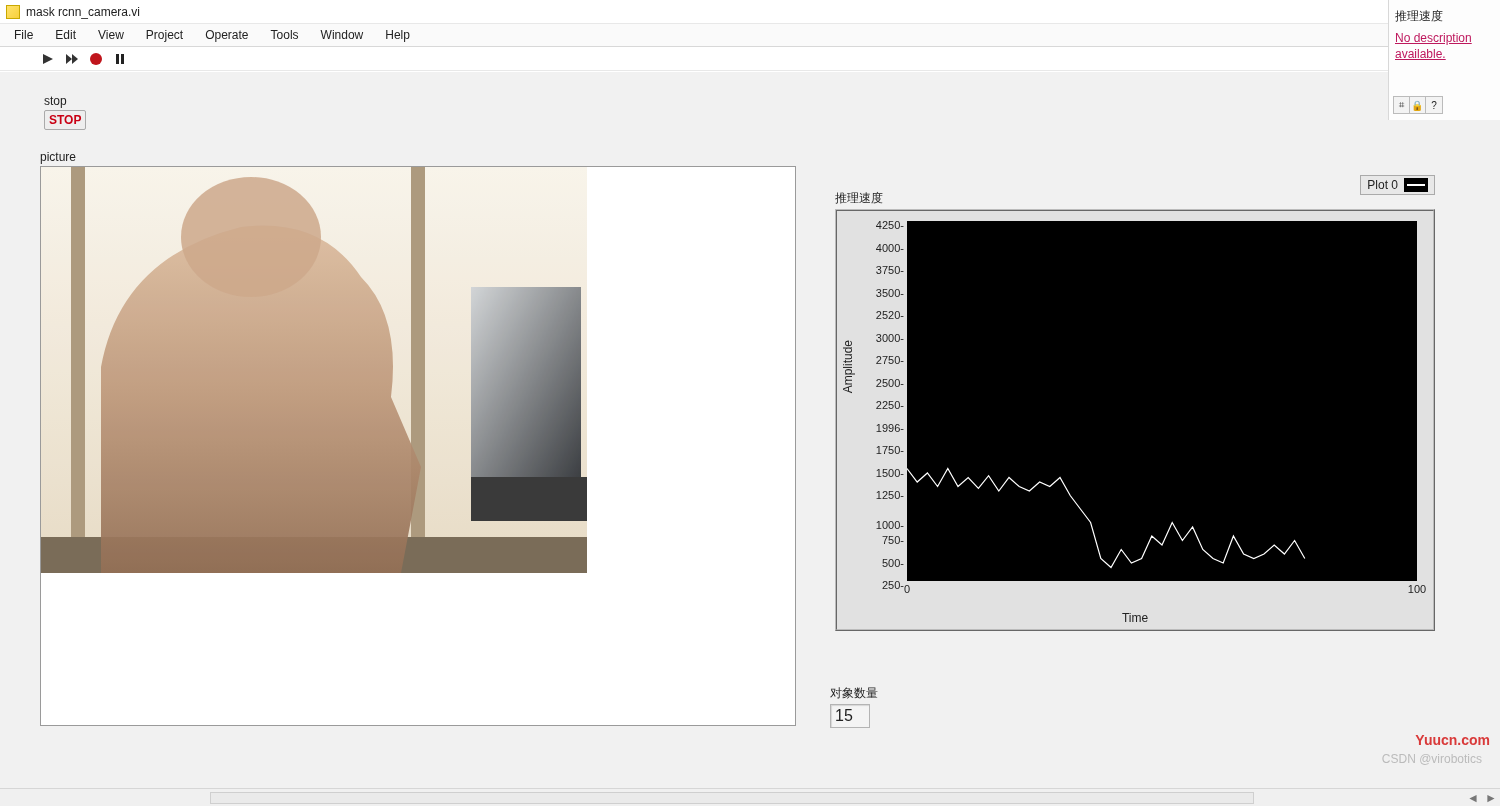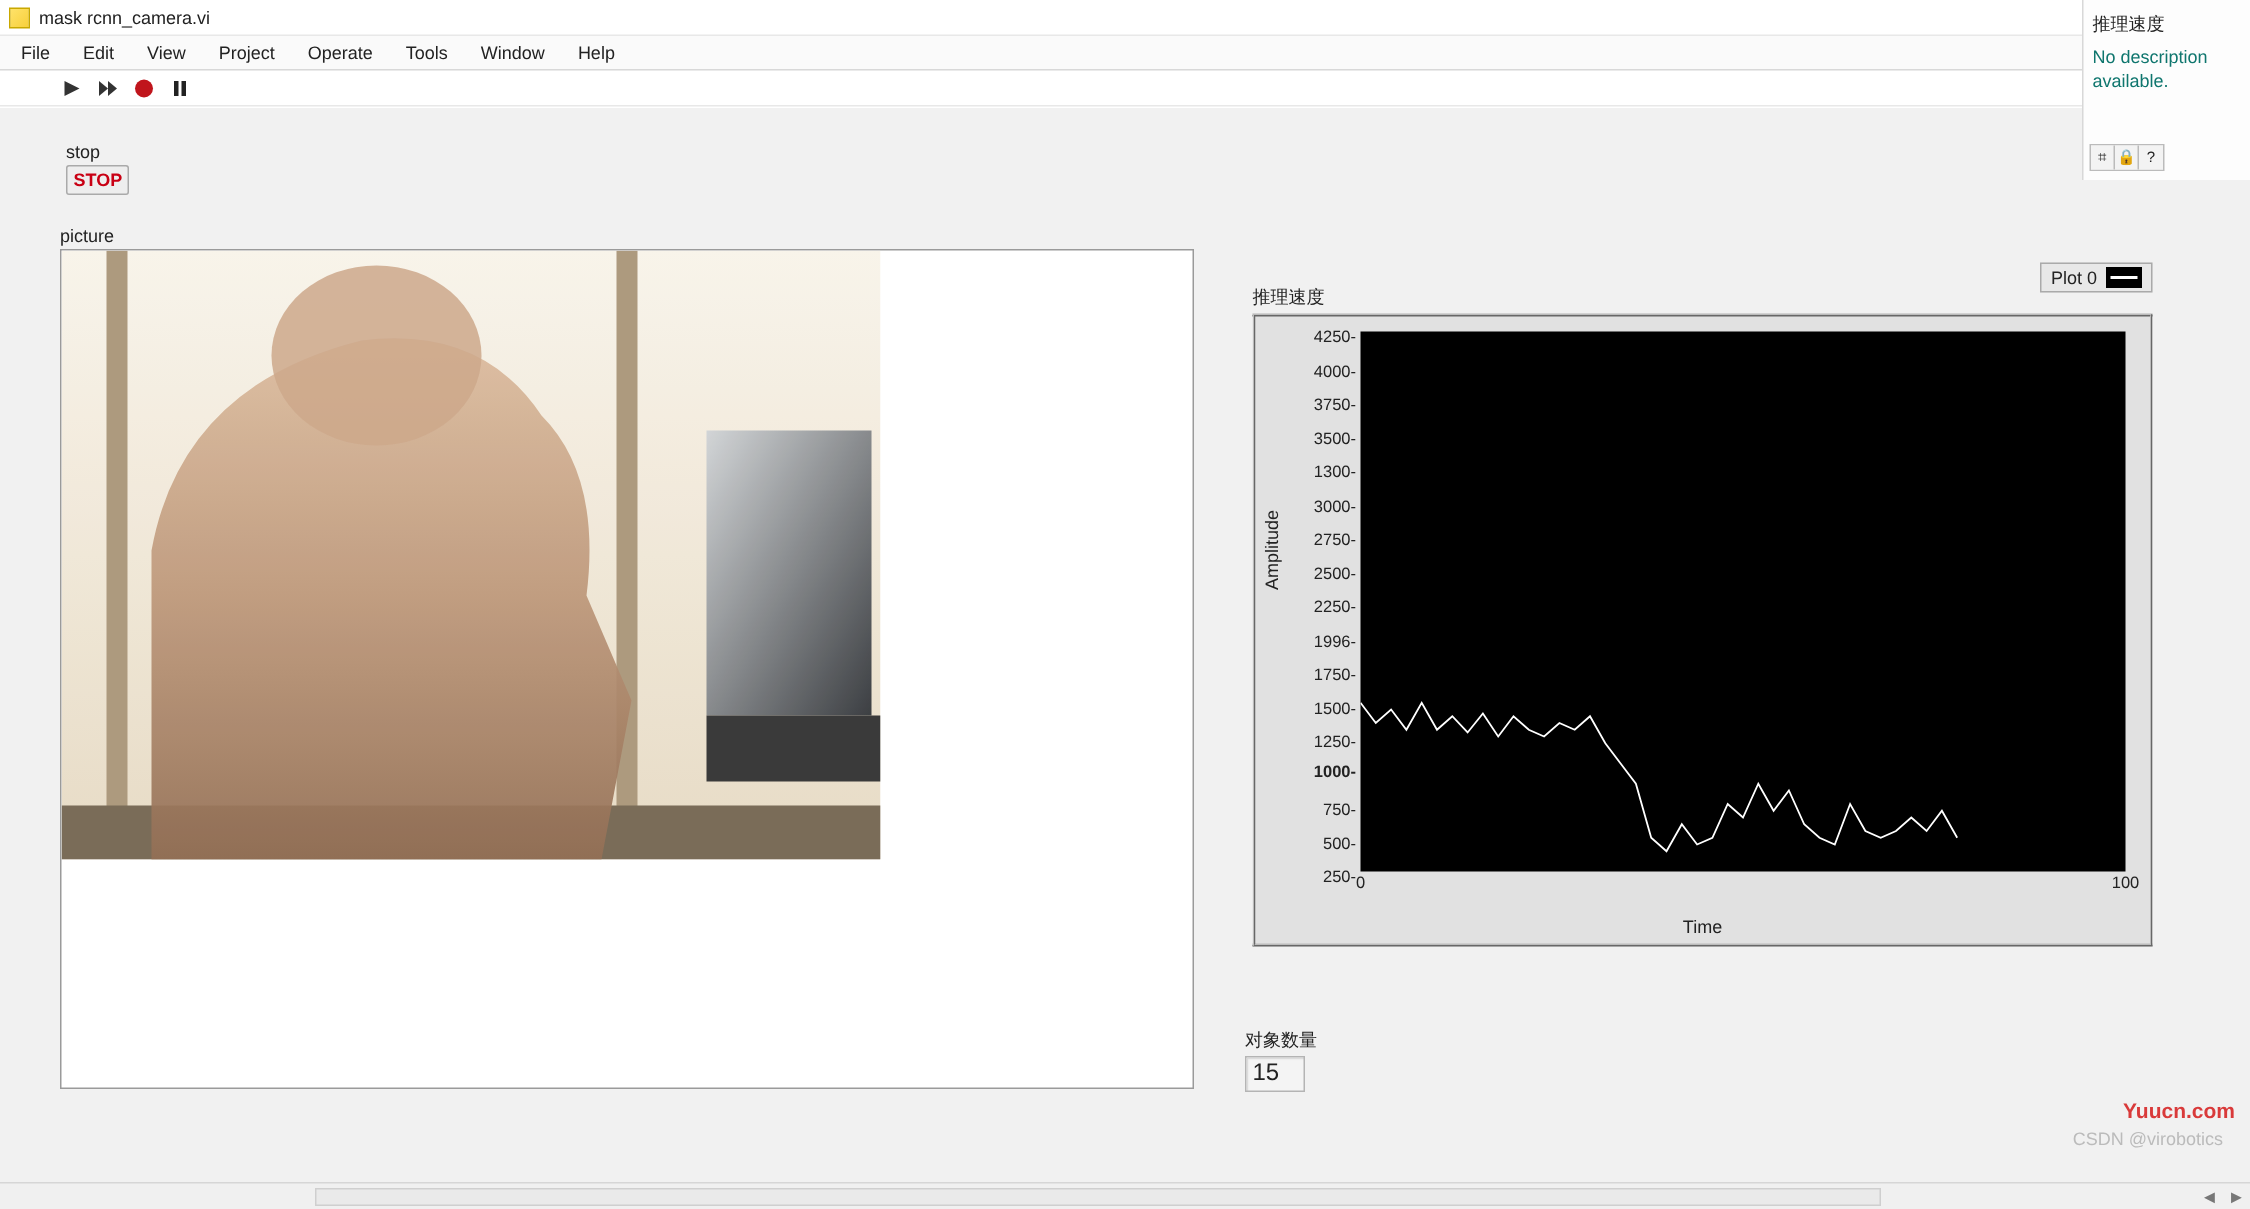--- a/index.html
+++ b/index.html
@@ -134,21 +134,21 @@
   .info-pane {
     position:absolute; right:0; top:0;
     width:112px;
     border-left:1px solid #d8d8d8;
     padding:8px 6px;
     background:#fdfdfd;
     height:120px;
     z-index:5;
   }
   .info-title { font-size:12px; margin-bottom:6px; }
-  .info-desc { font-size:12px; color:#0f766e; line-height:1.3; }
+  .info-desc { font-size:12px; color:#be185d; line-height:1.3;text-decoration:underline; }
   .info-tools { position:absolute; bottom:6px; left:4px; display:flex; gap:0; border:1px solid #bbb;}
   .info-tools .ibtn { width:16px;height:16px; border-right:1px solid #bbb; font-size:10px; display:flex;align-items:center;justify-content:center; background:#f3f3f3;}
   .info-tools .ibtn:last-child{border-right:none;}
   .collapse-tab { position:absolute; right:112px; top:104px; width:10px; height:14px; display:flex; align-items:center; justify-content:center; font-size:10px; color:#666; border:1px solid #ccc; background:#f2f2f2; }
 
   
   .hscroll {
     position:absolute; left:0; right:0; bottom:0; height:18px;
     background:#f0f0f0; border-top:1px solid #d6d6d6;
     display:flex; align-items:center;
@@ -263,30 +263,30 @@
           <span class="line"></span>
         </span>
     </div>
     <div class="chart-border">
       <div class="axis-label-y">Amplitude</div>
       <div class="yticks" id="yticks">
           <div class="ytick" style="top: 10px;">4250-</div>
           <div class="ytick" style="top: 32.5px;">4000-</div>
           <div class="ytick" style="top: 55px;">3750-</div>
           <div class="ytick" style="top: 77.5px;">3500-</div>
-          <div class="ytick" style="top: 100px;">1300-</div>
+          <div class="ytick" style="top: 100px;">2520-</div>
           <div class="ytick" style="top: 122.5px;">3000-</div>
           <div class="ytick" style="top: 145px;">2750-</div>
           <div class="ytick" style="top: 167.5px;">2500-</div>
           <div class="ytick" style="top: 190px;">2250-</div>
           <div class="ytick" style="top: 212.5px;">1996-</div>
           <div class="ytick" style="top: 235px;">1750-</div>
           <div class="ytick" style="top: 257.5px;">1500-</div>
           <div class="ytick" style="top: 280px;">1250-</div>
-          <div class="ytick" style="top: 300px; font-weight: bold;">1000-</div>
+          <div class="ytick" style="top: 310px;">1000-</div>
           <div class="ytick" style="top: 325px;">750-</div>
           <div class="ytick" style="top: 347.5px;">500-</div>
           <div class="ytick" style="top: 370px; margin-left: 15px;">250-</div>
         </div>
       <div class="plot-area">
         <svg id="plotsvg" viewBox="0 0 510 360" preserveAspectRatio="none">
             <polyline points="0,247.5 10.200000000000001,261 20.400000000000002,251.99999999999997 30.599999999999998,265.5 40.800000000000004,247.5 51,265.5 61.199999999999996,256.5 71.4,267.29999999999995 81.60000000000001,254.70000000000002 91.8,270 102,256.5 112.2,265.5 122.39999999999999,270 132.6,261 142.8,265.5 153,256.5 163.20000000000002,274.5 173.4,288 183.6,301.5 193.8,337.5 204,346.5 214.2,328.5 224.4,342 234.60000000000002,337.5 244.79999999999998,315 255,324 265.2,301.5 275.40000000000003,319.5 285.6,306 295.79999999999995,328.5 306,337.5 316.2,342 326.40000000000003,315 336.6,333 346.8,337.5 357,333 367.2,324 377.4,333 387.6,319.5 397.8,337.5" fill="none" stroke="#ffffff" stroke-width="1.2"></polyline>
           </svg>
       </div>
       <div class="xticks" id="xticks">

